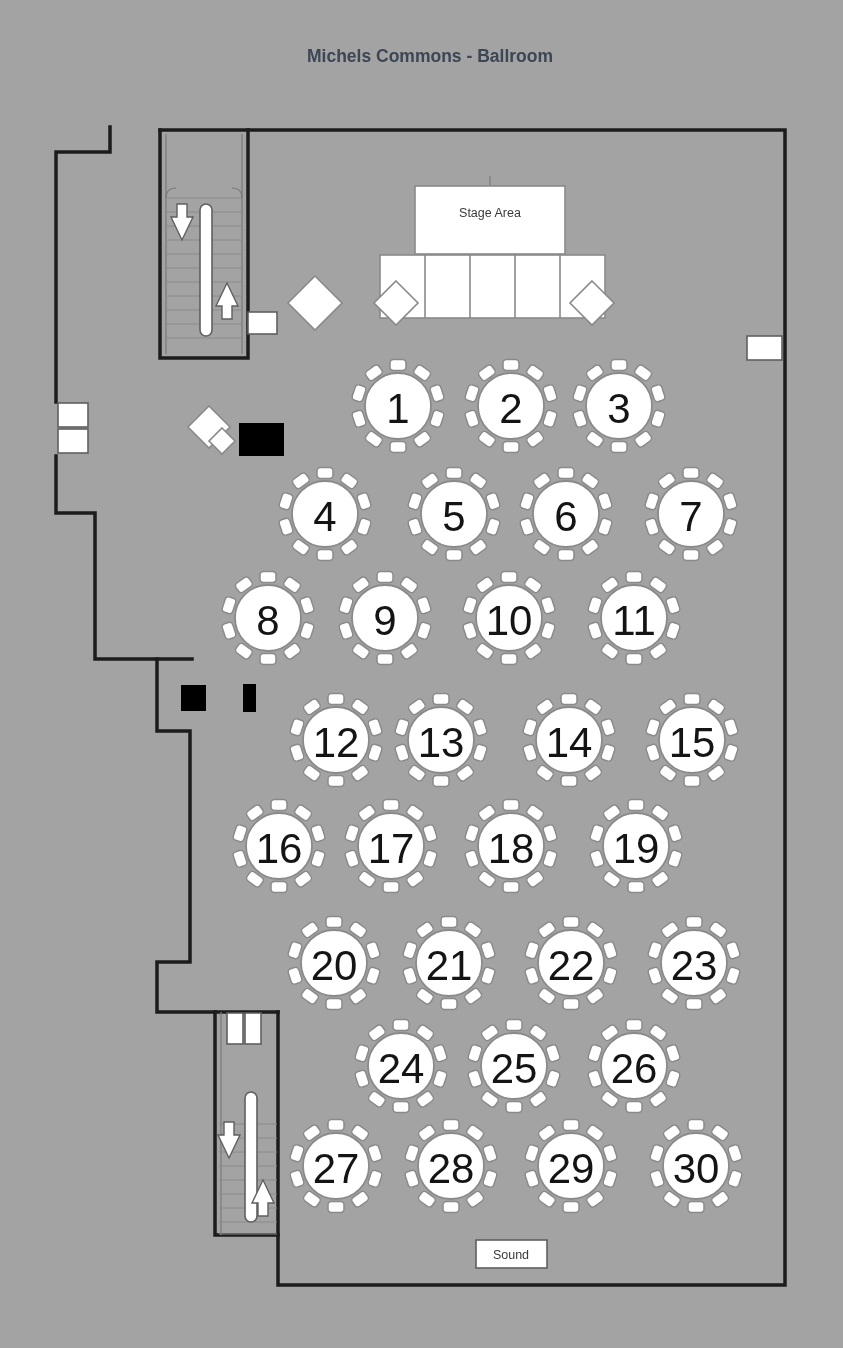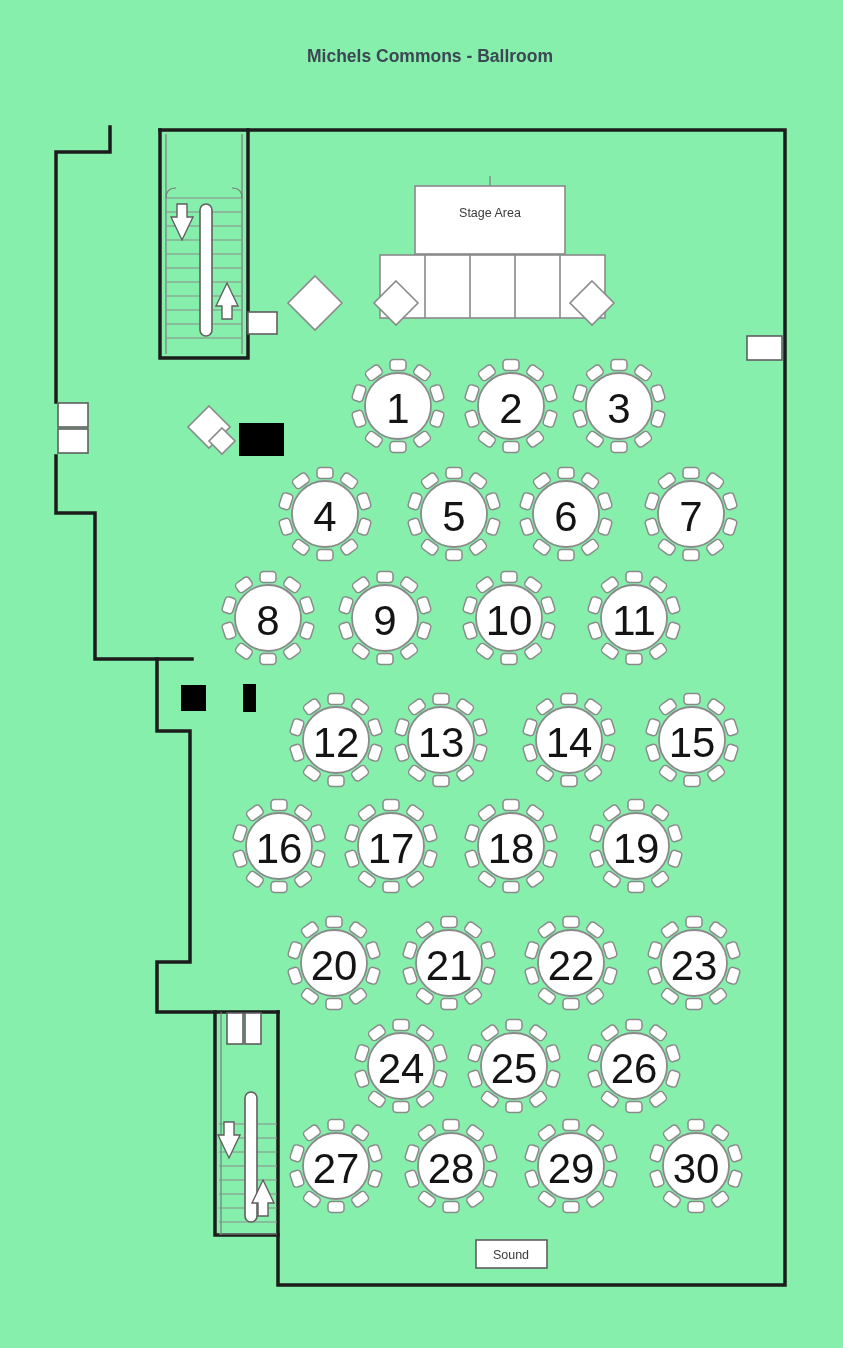--- a/index.html
+++ b/index.html
@@ -1,19 +1,19 @@
 <!DOCTYPE html>
 <html><head>
 <meta charset="utf-8">
 <style>
   html,body { margin:0; padding:0; background:#fff; }
   .page {
     position:relative;
     width:843px; height:1348px;
-    background:#86efac;
+    background:#a3a3a3;
     font-family:"Liberation Sans", sans-serif;
     overflow:hidden;
   }
   svg { display:block; }
 
   .title-text {
     font-family:"Liberation Sans", sans-serif;
     font-size:17.5px;
     font-weight:bold;
     text-anchor:middle;

